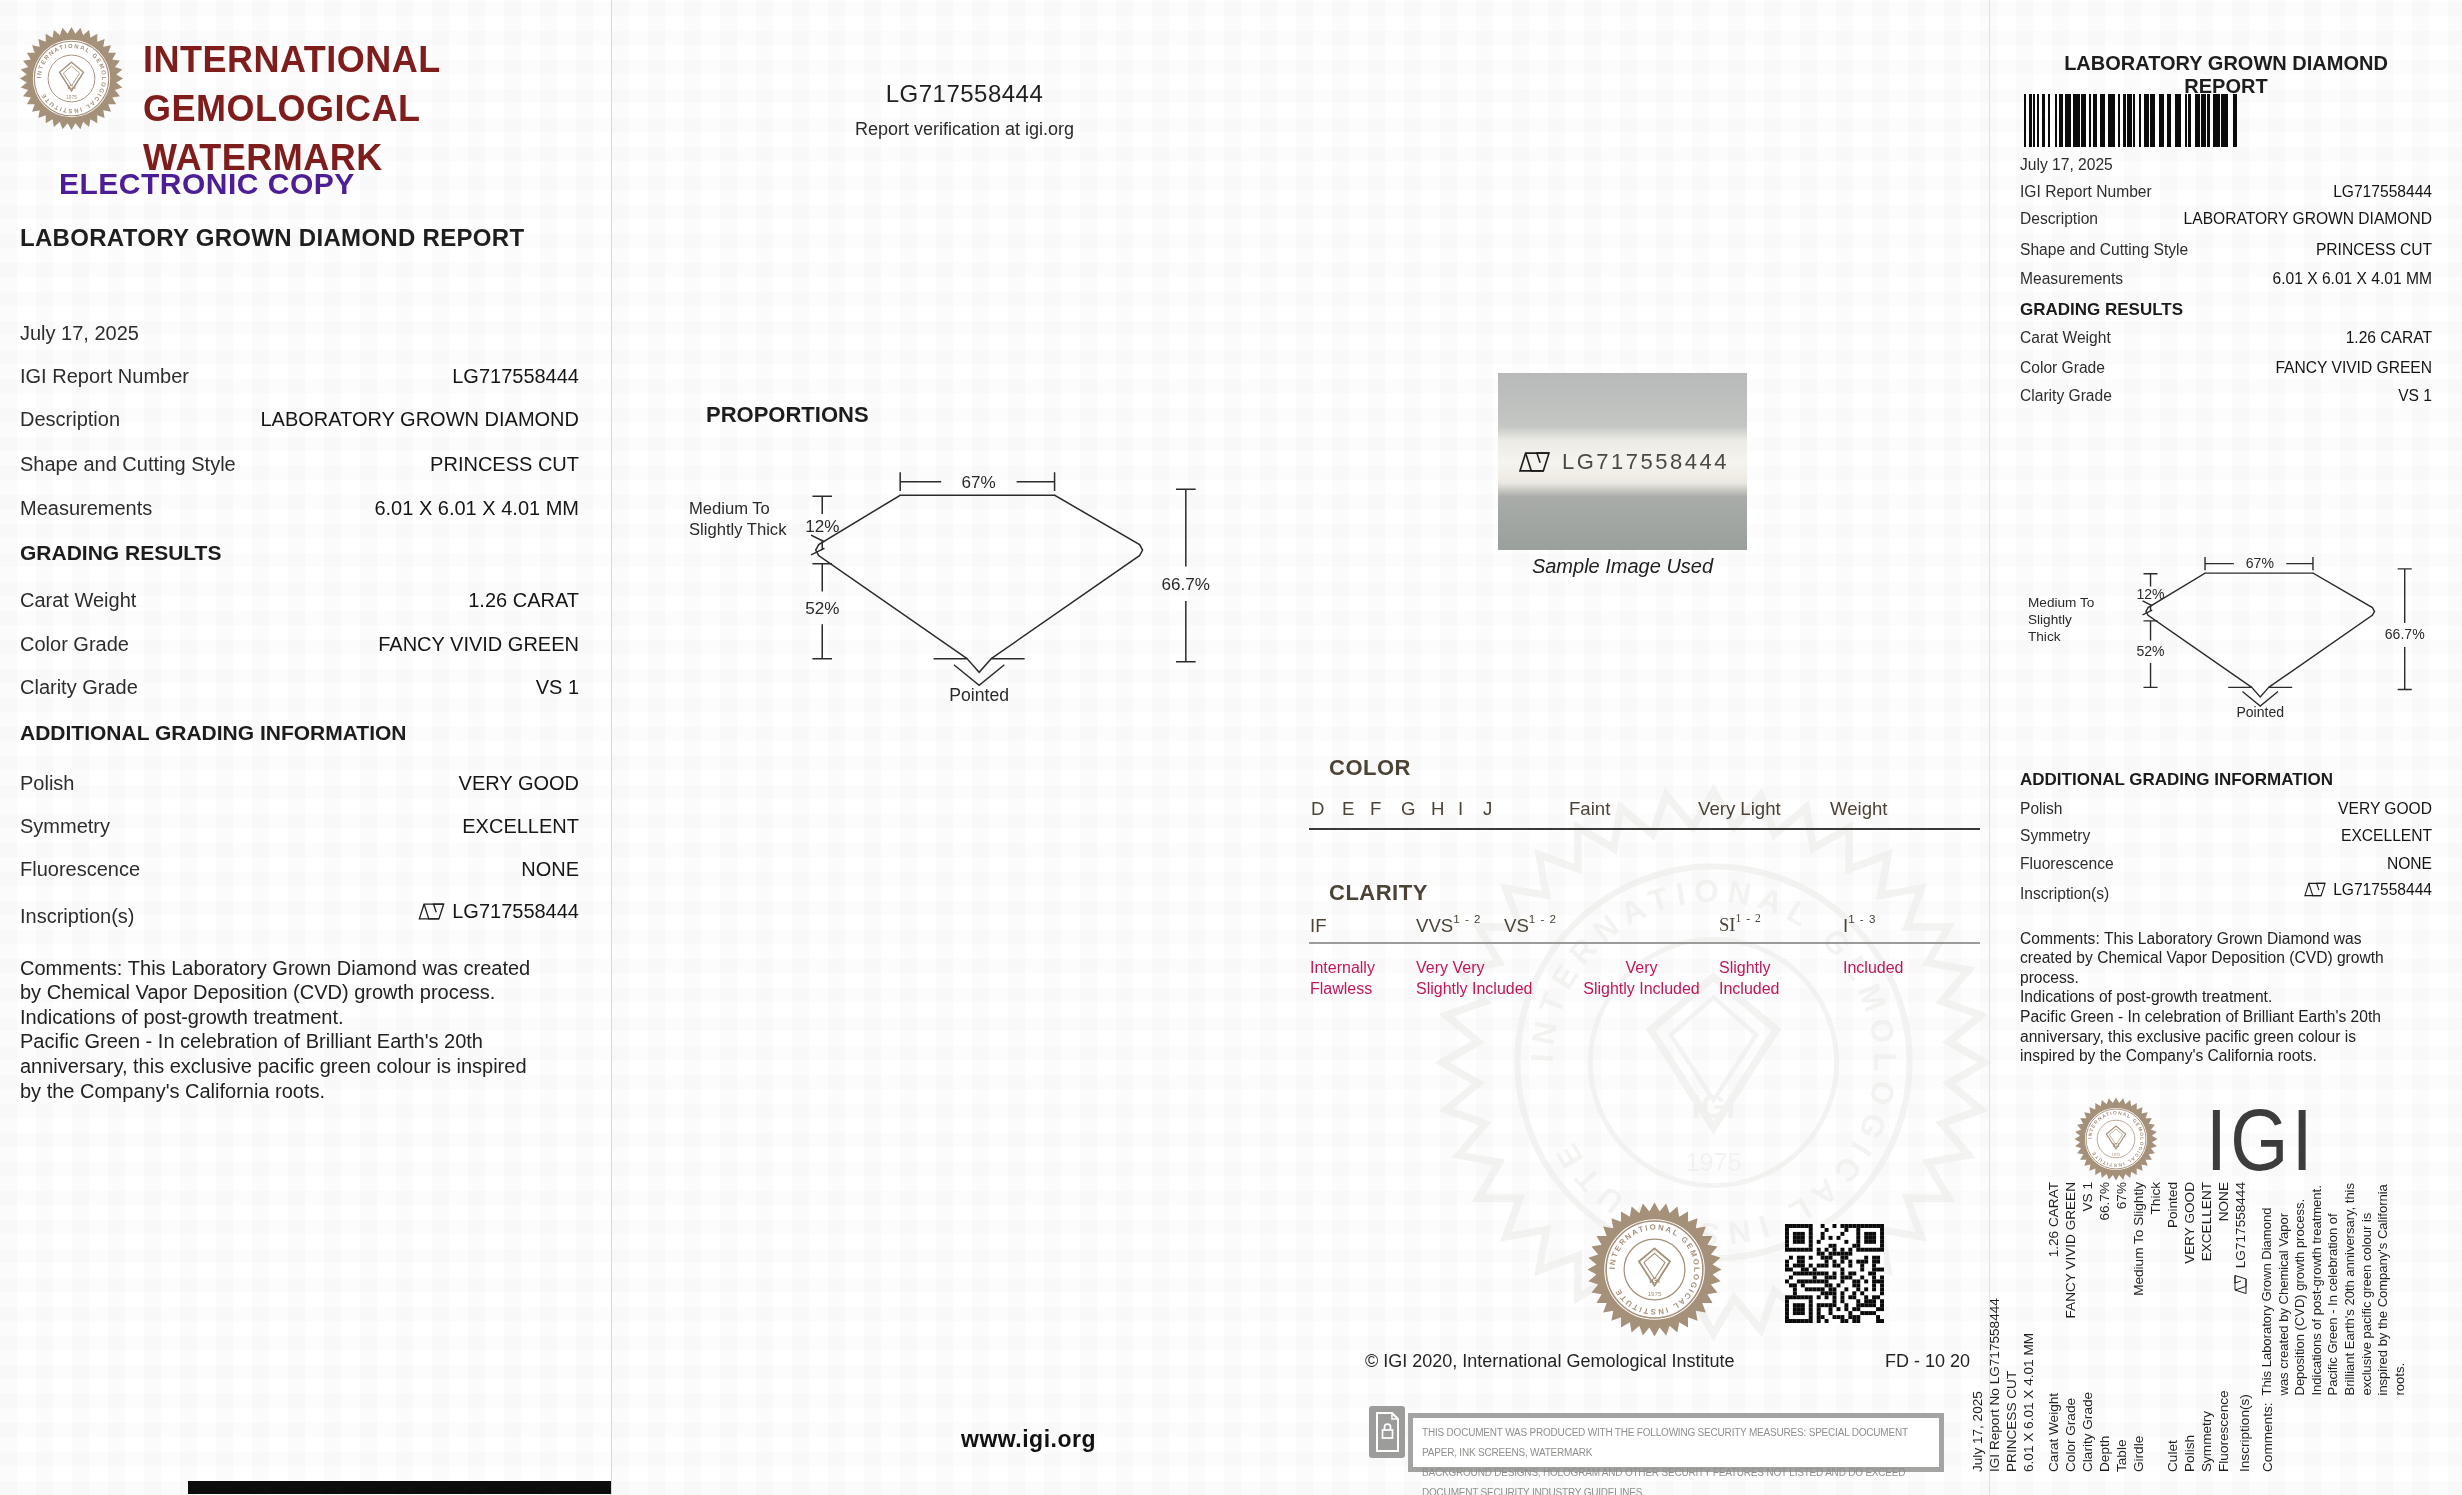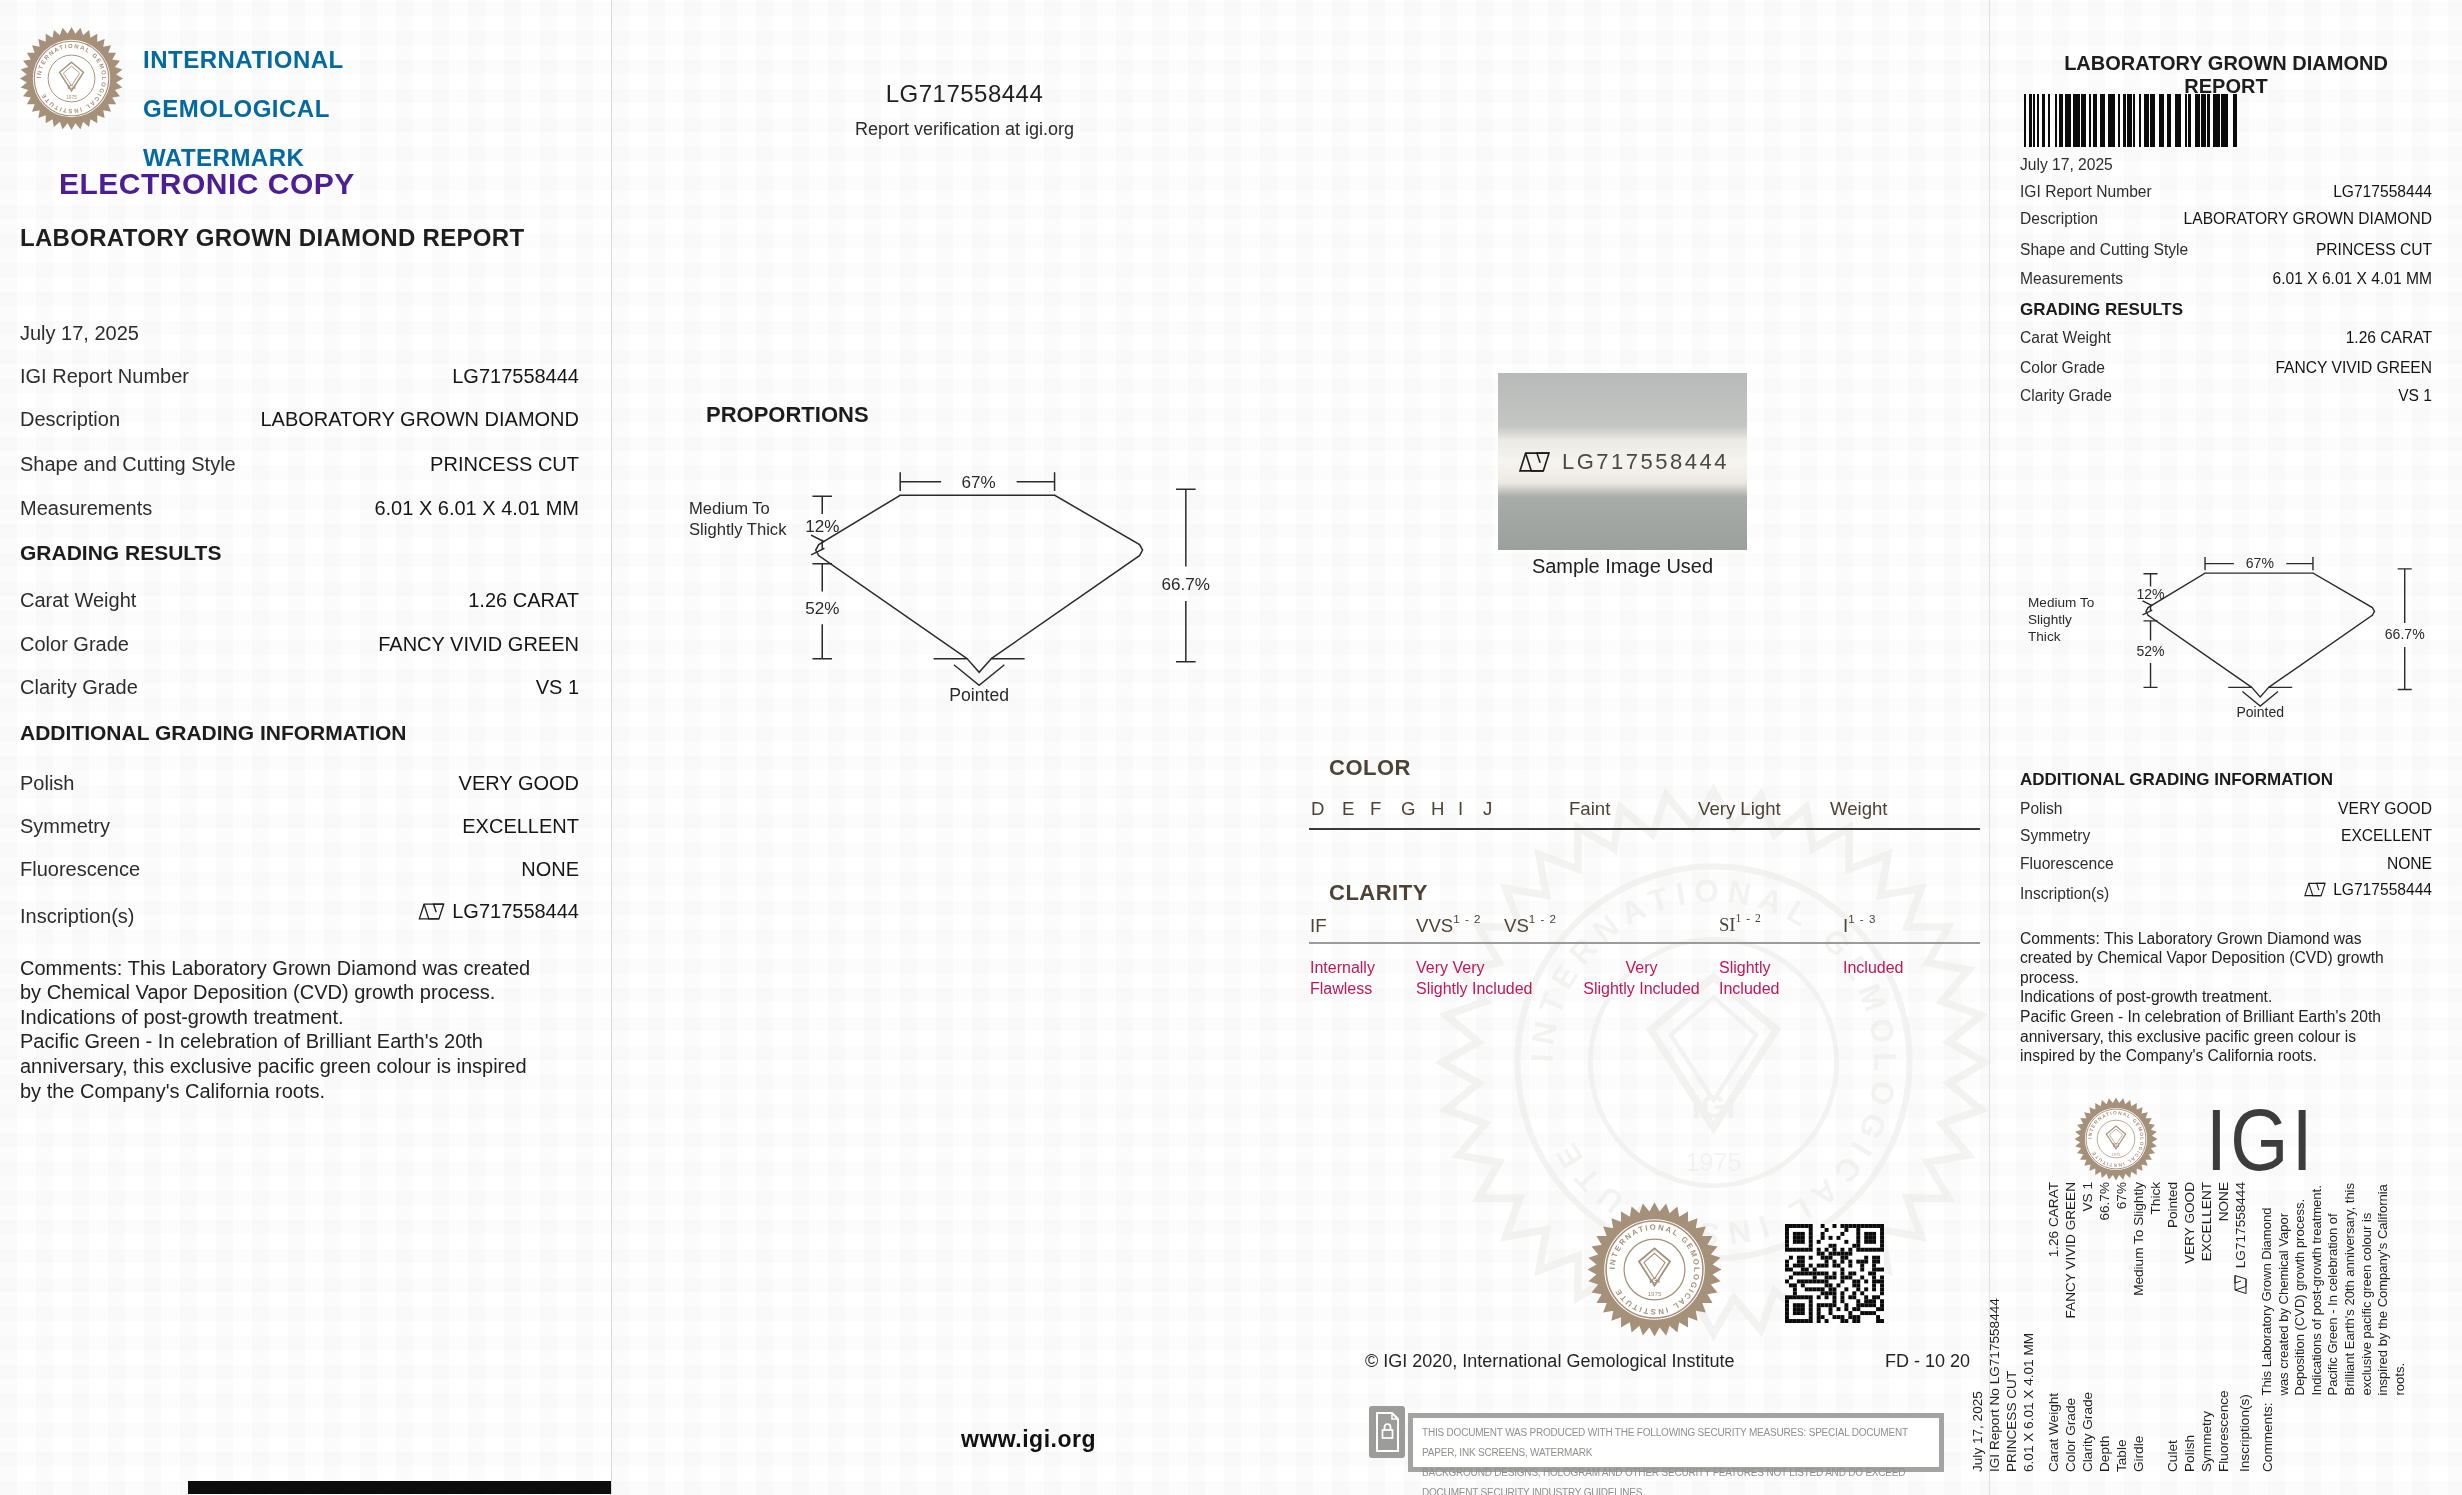--- a/index.html
+++ b/index.html
@@ -9,21 +9,21 @@
   #canvas::before { content:""; position:absolute; inset:0; z-index:0;
     background-image:
       repeating-linear-gradient(90deg, rgba(100,100,100,0.025) 0 17px, transparent 17px 36px),
       repeating-linear-gradient(0deg, rgba(100,100,100,0.018) 0 13.6px, transparent 13.6px 29px);
   }
   .abs { position:absolute; }
   .z { z-index:2; }
   .divider { position:absolute; top:0; bottom:0; width:1px; background:#d9d9d6; z-index:1; }
 
   
-  .org-title { font-size:24px; font-weight:700; line-height:49px; color:#0369a1; letter-spacing:0.5px; }
+  .org-title { font-size:36px; font-weight:700; line-height:49px; color:#7f1d1d; letter-spacing:0.5px; }
   .electronic { font-size:30px; font-weight:700; color:#4c1d95; letter-spacing:0.5px; }
   .doc-title { font-size:24px; font-weight:700; color:#1e1e1e; letter-spacing:0.3px; }
   .frow { position:absolute; left:20px; width:559px; display:flex; justify-content:space-between; align-items:baseline; font-size:20px; }
   .frow .lbl { color:#2d2d2d; font-weight:400; }
   .frow .val { color:#161616; font-weight:400; text-align:right; }
   .heading { position:absolute; left:20px; font-size:21px; font-weight:700; color:#1c1c1c; }
   .comments { font-size:20px; line-height:24.6px; color:#222; white-space:pre-line; }
 
   
   .center-id { text-align:center; }
@@ -220,21 +220,21 @@
       <g fill="none" stroke="#1d1d1d" stroke-width="2">
         <polygon points="5,28 12,6 41,6 34,28"></polygon>
         <polyline points="12,6 19,28 34,28"></polyline>
         <polyline points="41,6 26,6 30,18"></polyline>
       </g>
     </svg>
         </span>
       <span data-name="sample-inscription-number">LG717558444</span>
     </div>
   </div>
-  <div class="abs z caption" data-name="sample-caption" style="left:1498px; top:555px; width:249px;">Sample Image Used</div>
+  <div class="abs z caption" data-name="sample-caption" style="left:1498px; top:555px; width:249px;font-style:italic;">Sample Image Used</div>
 
   <div class="abs z scale-ttl" data-name="color-scale-heading" style="left:1329px; top:755px;">COLOR</div>
   <div class="scale-item z" data-name="color-grade-letter" style="left:1311px; top:798px;">D</div>
   <div class="scale-item z" data-name="color-grade-letter" style="left:1342px; top:798px;">E</div>
   <div class="scale-item z" data-name="color-grade-letter" style="left:1370px; top:798px;">F</div>
   <div class="scale-item z" data-name="color-grade-letter" style="left:1401px; top:798px;">G</div>
   <div class="scale-item z" data-name="color-grade-letter" style="left:1431px; top:798px;">H</div>
   <div class="scale-item z" data-name="color-grade-letter" style="left:1458px; top:798px;">I</div>
   <div class="scale-item z" data-name="color-grade-letter" style="left:1483px; top:798px;">J</div>
   <div class="scale-item z" data-name="color-range-label" style="left:1569px; top:798px;">Faint</div>

